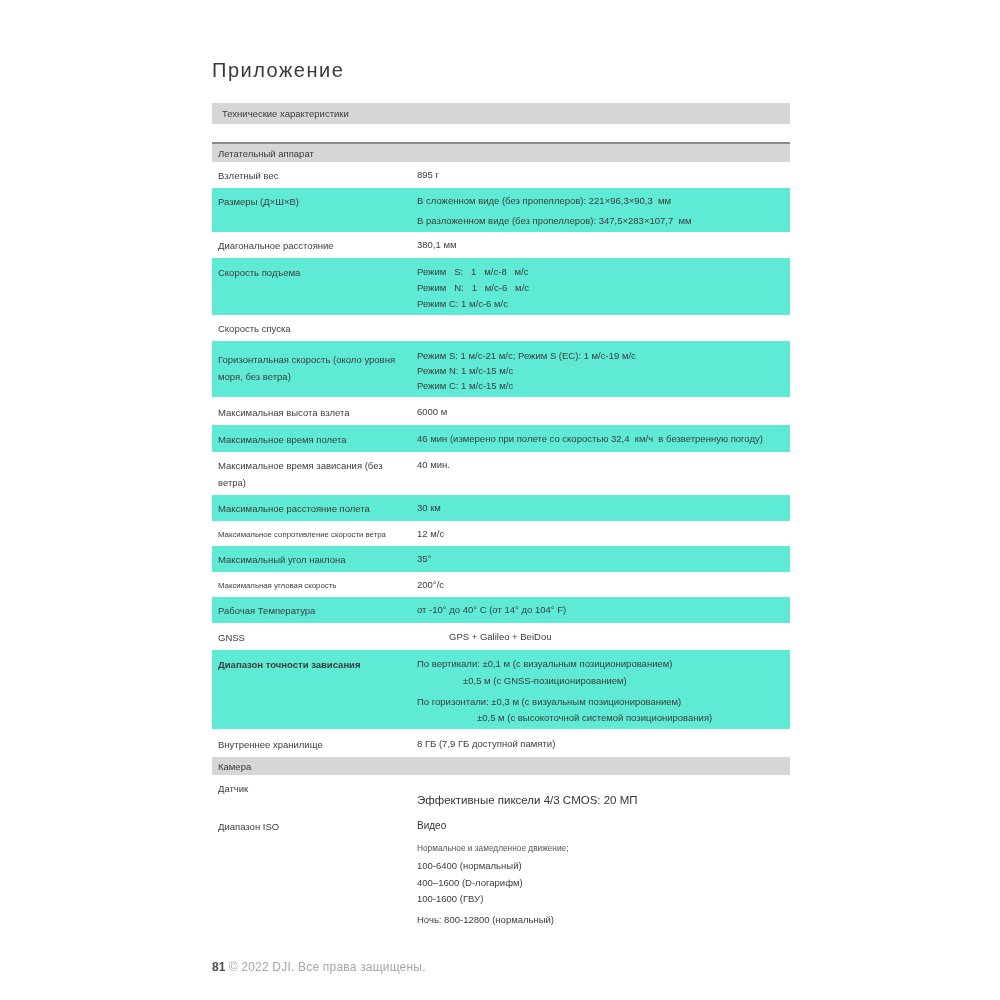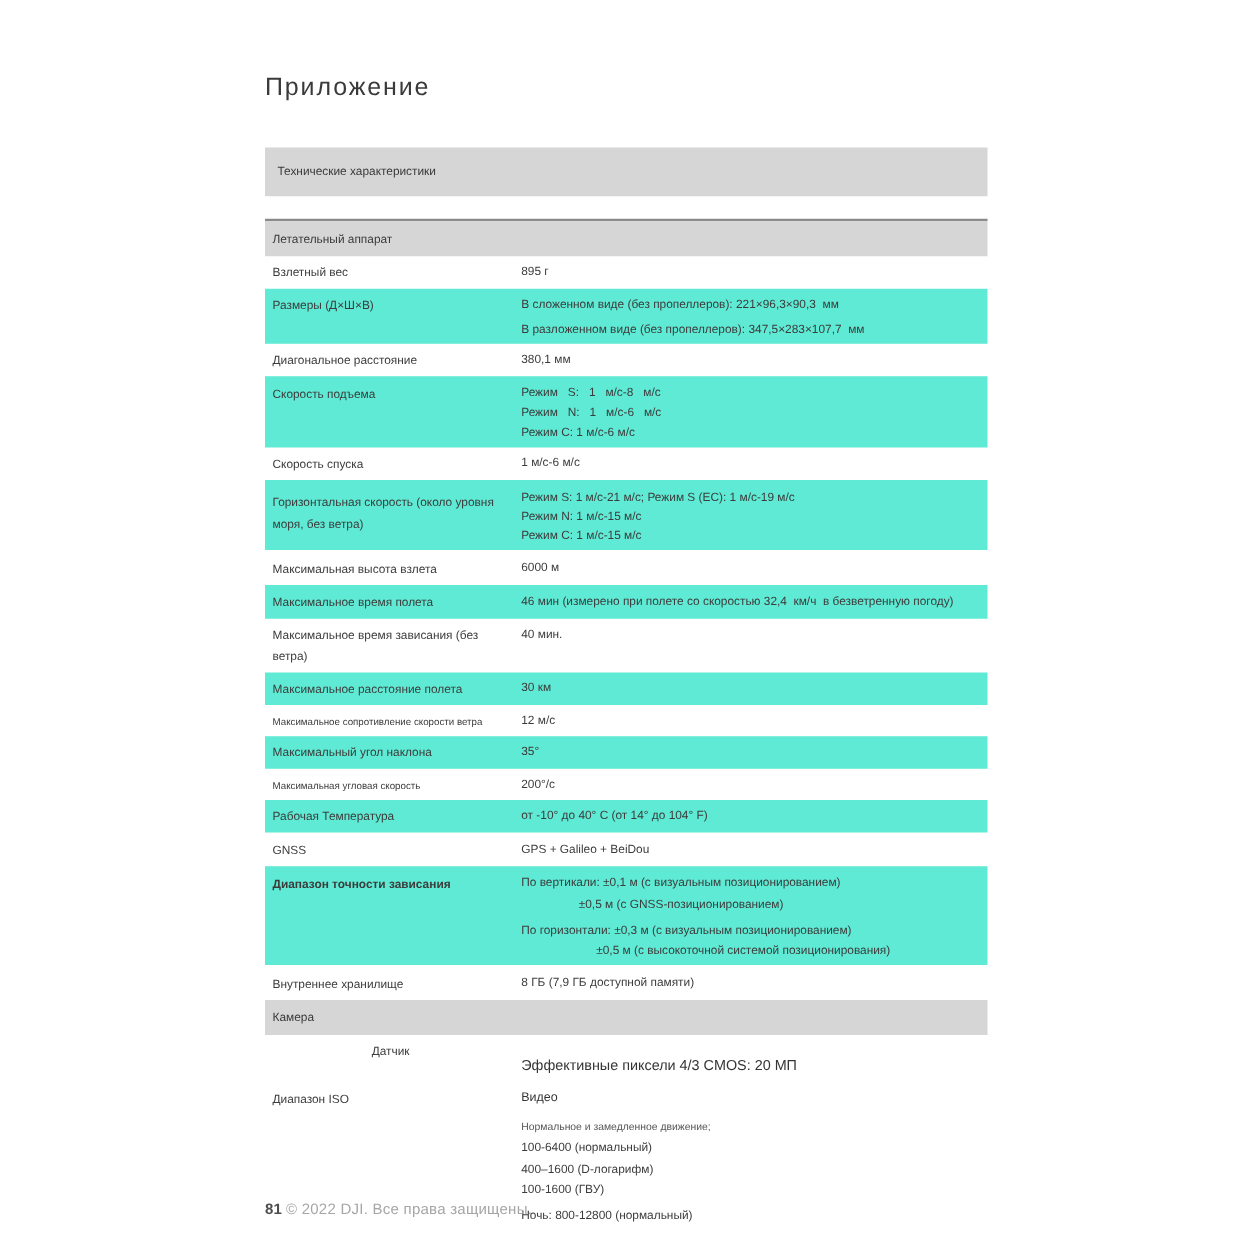--- a/index.html
+++ b/index.html
@@ -7,27 +7,27 @@
     width:1000px;height:1000px;background:#ffffff;position:relative;
     font-family:"Liberation Sans", sans-serif;color:#3c3c3c;
     -webkit-font-smoothing:antialiased;
   }
   .content{position:absolute;left:212px;top:0;width:578px;}
   .page-title{
     margin:58px 0 0 0;font-size:20px;font-weight:normal;
     letter-spacing:1.5px;color:#3a3a3a;line-height:24px;
   }
   .spec-bar{
-    margin-top:36px;height:39px;background:#d6d6d6;
+    margin-top:21px;height:21px;background:#d6d6d6;
     display:flex;align-items:center;padding-left:10px;box-sizing:border-box;
     font-size:9.5px;color:#3a3a3a;
   }
   .divider{margin-top:18px;border-top:2px solid #8a8a8a;}
   .section-bar{
-    height:28px;background:#d6d6d6;display:flex;align-items:center;
+    height:18px;background:#d6d6d6;display:flex;align-items:center;
     padding-left:6px;box-sizing:border-box;font-size:9.5px;color:#3a3a3a;
   }
   .row{display:flex;align-items:flex-start;}
   .row.shaded{background:#5eead4;}
   .cell-label{
     width:205px;flex:0 0 205px;box-sizing:border-box;
     padding:5px 10px 4px 6px;font-size:9.5px;line-height:17px;
   }
   .cell-label.small{font-size:7.8px;line-height:15px;padding-top:6px;}
   .cell-value{
@@ -72,21 +72,20 @@
       <div class="row">
         <div class="cell-label">Диагональное расстояние</div>
         <div class="cell-value"><div class="vline">380,1 мм</div></div>
       </div>
       <div class="row shaded">
         <div class="cell-label" style="padding-top: 6px;">Скорость подъема</div>
         <div class="cell-value" style="padding-top: 6px;"><div class="vline">Режим   S:   1   м/с-8   м/с</div><div class="vline" style="margin-top: 1px;">Режим   N:   1   м/с-6   м/с</div><div class="vline" style="margin-top: 1px;">Режим C: 1 м/с-6 м/с</div></div>
       </div>
       <div class="row">
         <div class="cell-label">Скорость спуска</div>
-        <div class="cell-value"><div class="vline">1 м/с-6 м/с</div></div>
       </div>
       <div class="row shaded">
         <div class="cell-label" style="padding-top: 10px;">Горизонтальная скорость (около уровня моря, без ветра)</div>
         <div class="cell-value" style="padding-top: 7px;"><div class="vline">Режим S: 1 м/с-21 м/с; Режим S (EC): 1 м/с-19 м/с</div><div class="vline">Режим N: 1 м/с-15 м/с</div><div class="vline">Режим C: 1 м/с-15 м/с</div></div>
       </div>
       <div class="row">
         <div class="cell-label" style="padding-top: 7px;">Максимальная высота взлета</div>
         <div class="cell-value" style="padding-top: 7px;"><div class="vline">6000 м</div></div>
       </div>
       <div class="row shaded">
@@ -112,35 +111,35 @@
       <div class="row">
         <div class="cell-label small">Максимальная угловая скорость</div>
         <div class="cell-value"><div class="vline">200°/с</div></div>
       </div>
       <div class="row shaded">
         <div class="cell-label">Рабочая Температура</div>
         <div class="cell-value"><div class="vline">от -10° до 40° C (от 14° до 104° F)</div></div>
       </div>
       <div class="row">
         <div class="cell-label" style="padding-top: 6px;">GNSS</div>
-        <div class="cell-value" style="padding-top: 6px;"><div class="vline">GPS + Galileo + BeiDou</div></div>
+        <div class="cell-value" style="padding-top: 6px; margin-left: 32px;"><div class="vline">GPS + Galileo + BeiDou</div></div>
       </div>
       <div class="row shaded">
         <div class="cell-label" style="padding-top: 6px; font-weight: bold;">Диапазон точности зависания</div>
         <div class="cell-value" style="padding-top: 6px;"><div class="vline">По вертикали: ±0,1 м (с визуальным позиционированием)</div><div class="vline" style="margin-top: 2px; padding-left: 46px;">±0,5 м (с GNSS-позиционированием)</div><div class="vline" style="margin-top: 6px;">По горизонтали: ±0,3 м (с визуальным позиционированием)</div><div class="vline" style="margin-top: 1px; padding-left: 60px;">±0,5 м (с высокоточной системой позиционирования)</div></div>
       </div>
       <div class="row">
         <div class="cell-label" style="padding-top: 7px;">Внутреннее хранилище</div>
         <div class="cell-value" style="padding-top: 7px;"><div class="vline">8 ГБ (7,9 ГБ доступной памяти)</div></div>
       </div>
       <div class="section-bar">
         <span>Камера</span>
       </div>
       <div class="row">
-        <div class="cell-label" style="padding-top: 5px; text-align: center;">Датчик</div>
+        <div class="cell-label" style="padding-top: 5px;">Датчик</div>
         <div class="cell-value" style="padding-top: 17px;"><div class="vline sz-l">Эффективные пиксели 4/3 CMOS: 20 МП</div></div>
       </div>
       <div class="row">
         <div class="cell-label" style="padding-top: 5px;">Диапазон ISO</div>
         <div class="cell-value" style="padding-top: 5px; padding-bottom: 9px;"><div class="vline sz-m">Видео</div><div class="vline sz-s" style="margin-top: 7px;">Нормальное и замедленное движение;</div><div class="vline" style="margin-top: 2px;">100-6400 (нормальный)</div><div class="vline" style="margin-top: 2px;">400–1600 (D-логарифм)</div><div class="vline" style="margin-top: 1px;">100-1600 (ГВУ)</div><div class="vline" style="margin-top: 6px;">Ночь: 800-12800 (нормальный)</div></div>
       </div>
     </div>
 
 </div>
 

